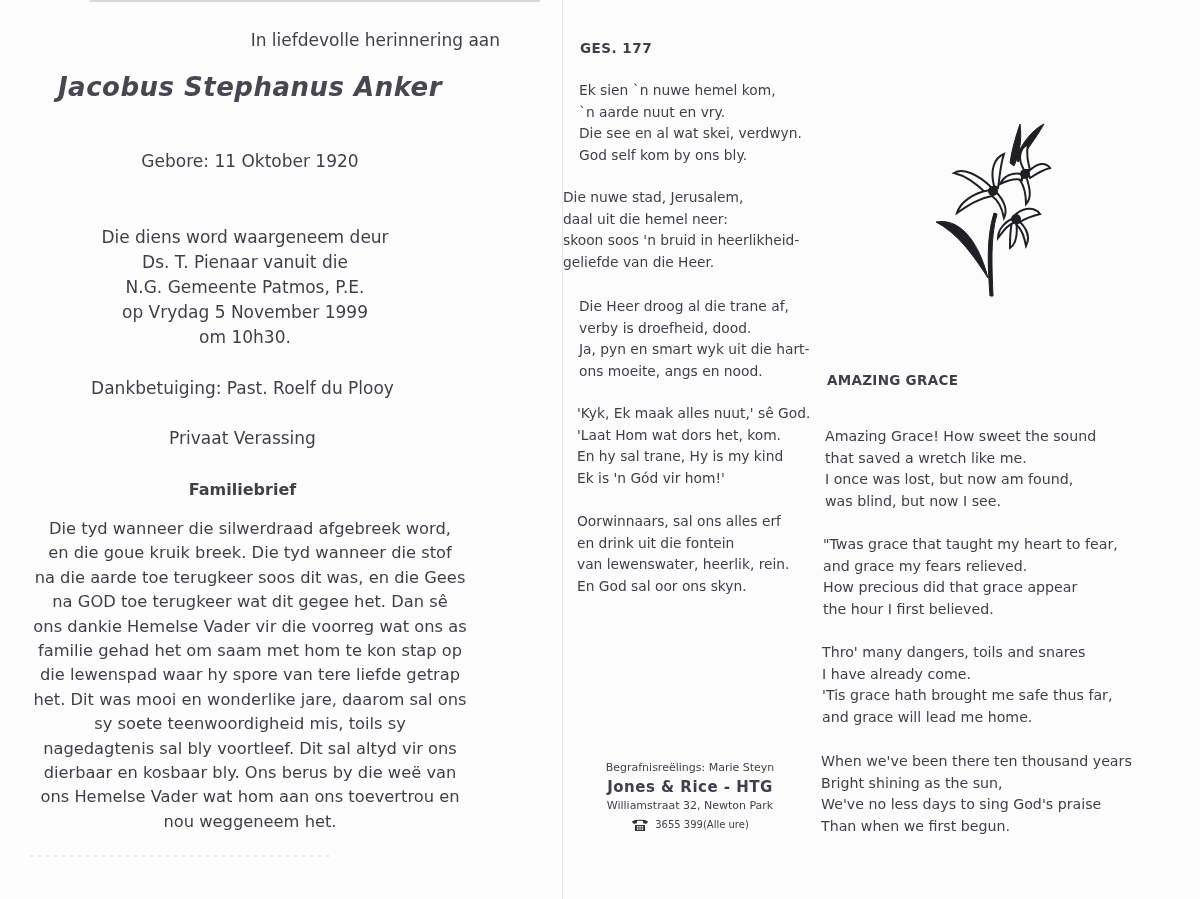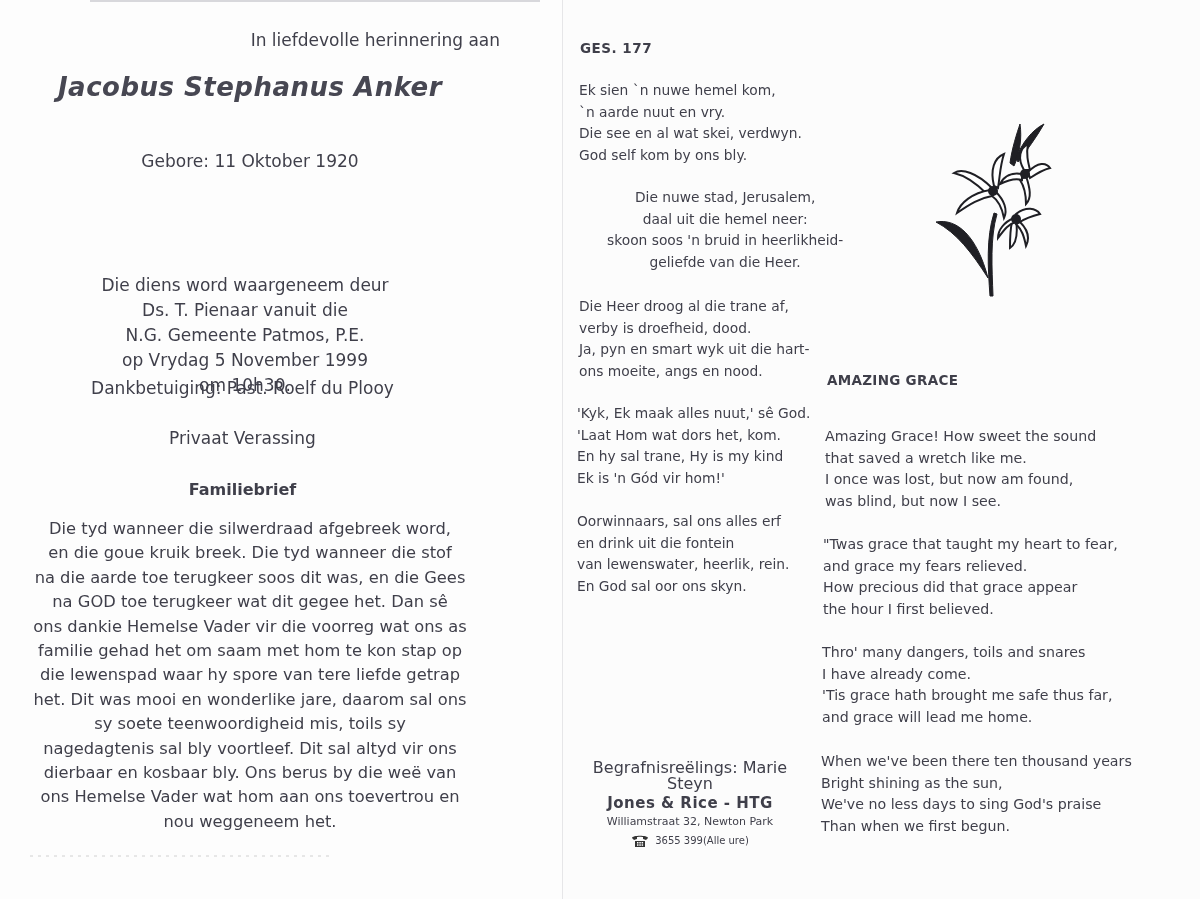--- a/index.html
+++ b/index.html
@@ -14,35 +14,35 @@
     .page.left { left: 0; width: 562px; background: #fdfdfd; }
     .page.right { left: 562px; width: 638px; background: #fcfcfc; }
     .fold { position: absolute; left: 562px; top: 0; width: 1px; height: 899px; background: #e6e6e8; }
     .topline { position: absolute; left: 90px; top: 0; width: 450px; height: 2px; background: #d8d8dc; }
     .c { position: absolute; text-align: center; white-space: nowrap; }
     .t { position: absolute; white-space: nowrap; }
 
     .intro { left: 0; width: 500px; top: 30px; font-size: 17px; text-align: right; }
     .name { left: 0; width: 500px; top: 72px; font-size: 26px; font-style: italic; font-weight: bold; letter-spacing: 0.5px; color: #474752; }
     .dates { left: 0; width: 500px; top: 148px; font-size: 17px; line-height: 26px; }
-    .service { left: 0; width: 490px; top: 225px; font-size: 17px; line-height: 25px; margin-top: 48px; }
+    .service { left: 0; width: 490px; top: 225px; font-size: 17px; line-height: 25px; }
     .thanks { left: 0; width: 485px; top: 378px; font-size: 17px; }
     .private { left: 0; width: 485px; top: 428px; font-size: 17px; }
     .fam-title { left: 0; width: 485px; top: 480px; font-size: 16px; font-weight: bold; }
     .letter { left: 10px; width: 480px; top: 517px; font-size: 16.3px; line-height: 24.4px; }
 
     .ges-title { left: 580px; top: 40px; font-size: 13.5px; font-weight: bold; letter-spacing: 0.5px; }
     .stanza { position: absolute; font-size: 13.8px; line-height: 21.6px; white-space: nowrap; }
     .amazing-title { left: 827px; top: 372px; font-size: 13.5px; font-weight: bold; letter-spacing: 0.3px; }
     .stanza.eng { font-size: 14.2px; }
 
     .flower { position: absolute; left: 932px; top: 118px; width: 120px; height: 180px; }
 
     .funeral { position: absolute; left: 585px; top: 760px; width: 210px; text-align: center; }
-    .funeral .arr { font-size: 16px; line-height: 16px; }
+    .funeral .arr { font-size: 11px; line-height: 16px; }
     .funeral .firm { font-size: 15px; font-weight: bold; letter-spacing: 0.5px; line-height: 22px; }
     .funeral .addr { font-size: 11px; line-height: 16px; }
     .funeral .phone { font-size: 10px; line-height: 22px; }
     .phone-icon { display: inline-block; vertical-align: middle; margin-right: 6px; }
     .smudge { position: absolute; left: 30px; top: 855px; width: 300px; height: 2px; background: repeating-linear-gradient(90deg, #ddd 0 3px, transparent 3px 8px); opacity: 0.7; }
   </style>
 </head>
 <body>
 
 <div class="page left"></div>
@@ -83,21 +83,21 @@
 <div class="smudge"></div>
 
 <div class="t ges-title">GES. 177</div>
 
 <div class="stanza" style="left:579px; top:80px;">
   <div>Ek sien `n nuwe hemel kom,</div>
   <div>`n aarde nuut en vry.</div>
   <div>Die see en al wat skei, verdwyn.</div>
   <div>God self kom by ons bly.</div>
 </div>
-<div class="stanza" style="left:607px; top:187px;text-align:center;">
+<div class="stanza" style="left:563px; top:187px;">
   <div>Die nuwe stad, Jerusalem,</div>
   <div>daal uit die hemel neer:</div>
   <div>skoon soos 'n bruid in heerlikheid-</div>
   <div>geliefde van die Heer.</div>
 </div>
 <div class="stanza" style="left:579px; top:296px;">
   <div>Die Heer droog al die trane af,</div>
   <div>verby is droefheid, dood.</div>
   <div>Ja, pyn en smart wyk uit die hart-</div>
   <div>ons moeite, angs en nood.</div>

